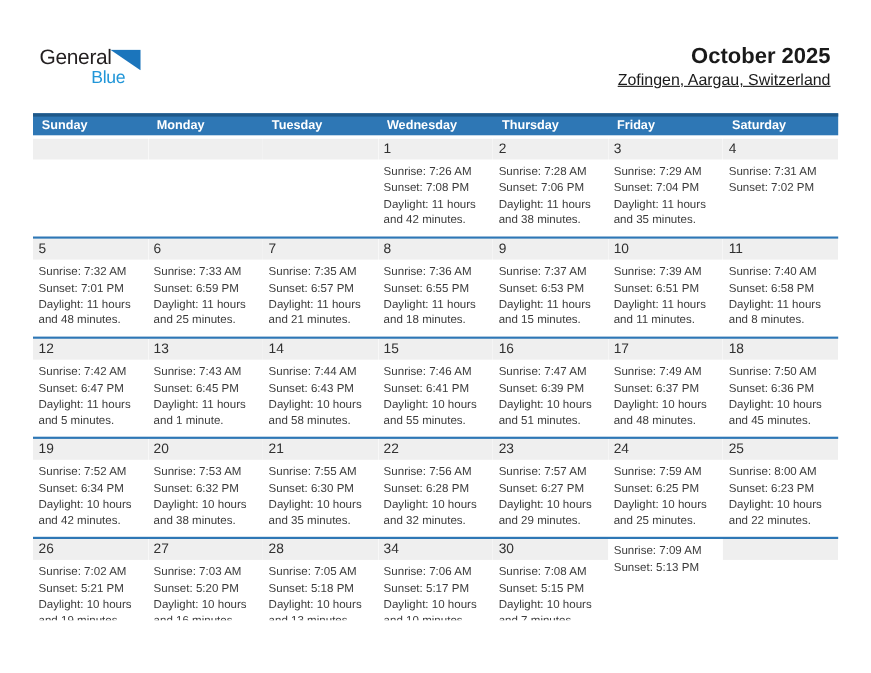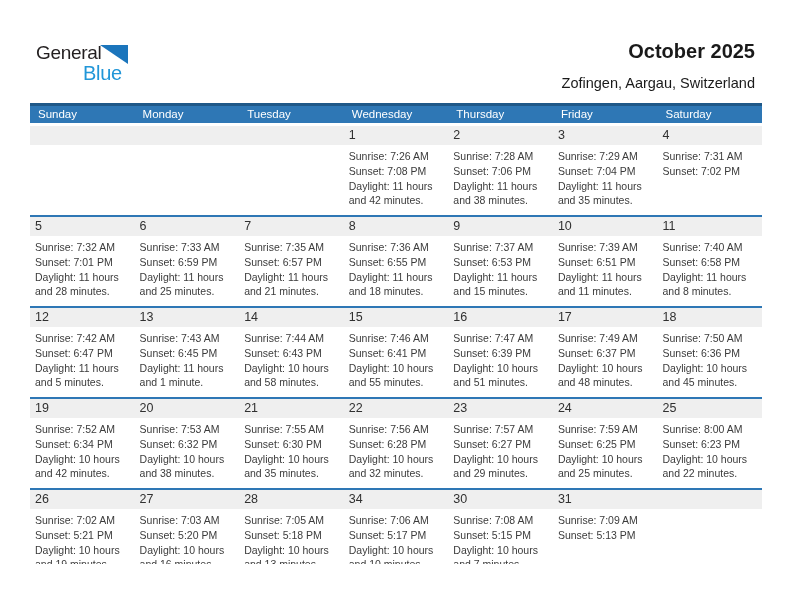--- a/index.html
+++ b/index.html
@@ -6,31 +6,31 @@
   .page{
     position:relative;width:792px;height:564px;background:#ffffff;overflow:hidden;
     font-family:"Liberation Sans", sans-serif;
   }
   
   .logo{position:absolute;left:36px;top:42px;width:150px;height:48px;}
   .logo-general{position:absolute;left:0;top:0;font-size:19px;color:#231F20;letter-spacing:-0.3px;}
   .logo-triangle{position:absolute;left:64px;top:3px;width:28px;height:19px;
     background:var(--c-triangle,#1B75BC);
     -webkit-clip-path:polygon(0 0,100% 0,100% 100%);clip-path:polygon(0 0,100% 0,100% 100%);}
-  .logo-blue{position:absolute;left:47px;top:20px;font-size:20px;color:var(--c-logoblue,#2196D8);letter-spacing:-0.3px;text-align:center;}
+  .logo-blue{position:absolute;left:47px;top:20px;font-size:16px;color:var(--c-logoblue,#2196D8);letter-spacing:-0.3px;text-align:center;}
   
   .titleblock{position:absolute;right:37px;top:38px;text-align:right;color:#1A1A1A;}
   .title{font-size:20px;line-height:27px;font-weight:bold;}
-  .subtitle{font-size:14.5px;margin-top:10px;}
+  .subtitle{font-size:14.5px;text-decoration:underline;}
   
   .calendar{position:absolute;left:30px;top:103px;width:732px;}
   .weekhead{display:flex;height:20px;background:var(--c-header,#2E77B5);
     border-top:3px solid var(--c-headertop,#1F5888);box-sizing:border-box;margin-bottom:3px;}
   .wh-cell{flex:1;color:#ffffff;font-size:11.5px;line-height:16px;padding-left:8px;
-    white-space:nowrap;overflow:hidden;}
+    white-space:nowrap;overflow:hidden;font-weight:bold;}
   .week{display:flex;height:91px;border-top:2px solid var(--c-sep,#2E77B5);box-sizing:border-box;}
   .week.first{border-top:none;height:89px;}
   .cell{flex:1;overflow:hidden;}
   .daynum{height:19px;background:var(--c-band,#EFEFEF);font-size:12.5px;color:#303030;
     padding:2px 0 0 5px;box-sizing:border-box;}
   .daytext{padding:4px 6px 0 5px;font-size:10.5px;line-height:14.8px;color:#3B3B3B;}
 </style>
 </head>
 <body>
 
@@ -114,21 +114,21 @@
       <div>Sunset: 7:02 PM</div>
     </div>
   </div>
         </div>
         <div class="week">
           <div class="cell">
     <div class="daynum">5</div>
     <div class="daytext">
       <div>Sunrise: 7:32 AM</div>
       <div>Sunset: 7:01 PM</div>
-      <div>Daylight: 11 hours and 28 minutes.</div>
+      <div>Daylight: 11 hours and 48 minutes.</div>
     </div>
   </div>
           <div class="cell">
     <div class="daynum">6</div>
     <div class="daytext">
       <div>Sunrise: 7:33 AM</div>
       <div>Sunset: 6:59 PM</div>
       <div>Daylight: 11 hours and 25 minutes.</div>
     </div>
   </div>
@@ -324,21 +324,20 @@
   </div>
           <div class="cell">
     <div class="daynum">30</div>
     <div class="daytext">
       <div>Sunrise: 7:08 AM</div>
       <div>Sunset: 5:15 PM</div>
       <div>Daylight: 10 hours and 7 minutes.</div>
     </div>
   </div>
           <div class="cell">
-    <div class="daynum">31</div>
     <div class="daytext">
       <div>Sunrise: 7:09 AM</div>
       <div>Sunset: 5:13 PM</div>
     </div>
   </div>
           <div class="cell">
     <div class="daynum"></div>
     <div class="daytext">
       <div></div>
       <div></div>

